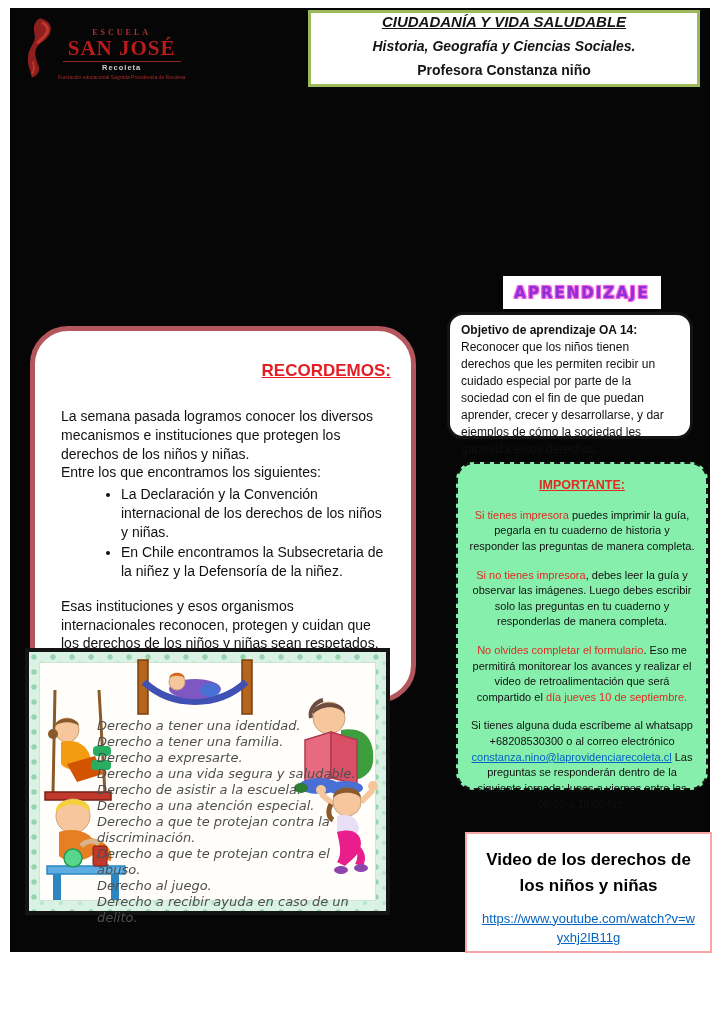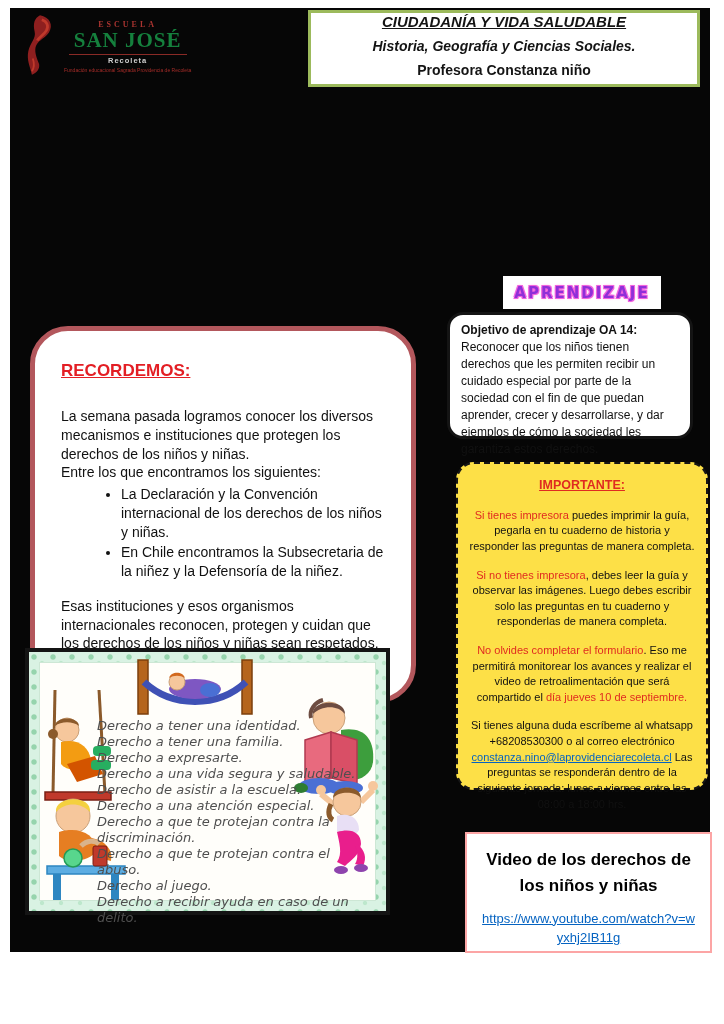--- a/index.html
+++ b/index.html
@@ -1,25 +1,25 @@
 <!DOCTYPE html>
 <html><head>
 <meta charset="utf-8">
 <style>
   * { margin:0; padding:0; box-sizing:border-box; }
   body { background:#888; font-family:"Liberation Sans","DejaVu Sans",sans-serif; }
   .canvas { position:relative; width:724px; height:1024px; background:#ffffff; overflow:hidden; margin:0 auto; }
   .black-page { position:absolute; left:10px; top:8px; width:700px; height:944px; background:#060606; }
 
   
-  .logo { position:absolute; left:22px; top:10px; width:185px; height:70px; display:flex; align-items:center; gap:6px; }
+  .logo { position:absolute; left:22px; top:10px; width:185px; height:70px; display:flex; align-items:flex-end; }
   .logo-mark { width:36px; height:64px; flex:none; }
   .logo-text { display:flex; flex-direction:column; align-items:center; padding-top:3px; }
   .logo-escuela { font-size:8px; font-weight:bold; letter-spacing:3px; color:#a93430; font-family:"Liberation Serif","DejaVu Serif",serif; }
-  .logo-sanjose { font-size:21px; font-weight:bold; letter-spacing:1px; color:#15803d; font-family:"Liberation Serif","DejaVu Serif",serif; line-height:1.05; }
+  .logo-sanjose { font-size:21px; font-weight:bold; letter-spacing:1px; color:#b91c1c; font-family:"Liberation Serif","DejaVu Serif",serif; line-height:1.05; }
   .logo-rule { width:118px; height:1px; background:#8a2a26; margin:2px 0 1px; }
   .logo-recoleta { font-size:7.5px; font-weight:bold; letter-spacing:1px; color:#cfcfcf; }
   .logo-fundacion { font-size:5px; color:#a42c28; margin-top:2px; white-space:nowrap; }
 
   
   .header-box { position:absolute; left:308px; top:10px; width:392px; height:77px; background:#fff;
     border:3px solid #9cba5c; display:flex; flex-direction:column; align-items:center; gap:8px; }
   .header-title { font-size:15px; font-weight:bold; font-style:italic; text-decoration:underline; color:#141414; }
   .header-subject { font-size:14px; font-weight:bold; font-style:italic; color:#141414; }
   .header-teacher { font-size:14px; font-weight:bold; color:#141414; }
@@ -31,39 +31,39 @@
     text-shadow:1px 1px 0 #f263dd,-1px -1px 0 #f263dd,1px -1px 0 #f263dd,-1px 1px 0 #f263dd,0 0 3px #ff7ae4; }
 
   
   .objetivo-box { position:absolute; left:447px; top:312px; width:246px; height:127px; background:#fff;
     border:3px solid #141414; border-radius:16px; padding:7px 11px; font-size:12px; line-height:1.42; color:#111; }
   .bold { font-weight:bold; }
 
   
   .recordemos-box { position:absolute; left:30px; top:326px; width:386px; height:377px; background:#fff;
     border:5px solid #b3575c; border-radius:38px; padding:18px 20px 18px 26px; color:#111; }
-  .recordemos-heading { text-align:left; font-size:17px; font-weight:bold; text-decoration:underline; color:#e31e24; margin:12px 0 26px; }
+  .recordemos-heading { text-align:right; font-size:17px; font-weight:bold; text-decoration:underline; color:#e31e24; margin:12px 0 26px; }
   .recordemos-box p { font-size:14px; line-height:1.34; margin:0; }
   .recordemos-box ul { margin:3px 0 16px 0; padding-left:60px; }
   .recordemos-box li { font-size:14px; line-height:1.34; margin-bottom:2px; }
   .mb { margin-bottom:17px !important; }
 
   
   .derechos-image { position:absolute; left:25px; top:648px; width:365px; height:267px; border:4px solid #141414;
     background-color:#d9f2e3;
     background-image:radial-gradient(circle at 5px 5px, #96d4ad 2.2px, rgba(0,0,0,0) 3.2px),
                      radial-gradient(circle at 13px 11px, #bde7cc 1.6px, rgba(0,0,0,0) 2.6px);
     background-size:19px 15px;font-style:italic; }
   .derechos-inner { position:absolute; left:10px; top:10px; right:10px; bottom:10px; background:#fffefa; border:1px solid #cde7d5; }
   .rights-list { position:absolute; left:68px; top:66px; width:274px; font-size:13px; line-height:16px; color:#4f4f4f;
     font-family:"DejaVu Sans","Liberation Sans",sans-serif; }
   .clip { position:absolute; }
 
   
-  .importante-box { position:absolute; left:456px; top:462px; width:252px; height:328px; background:#fde047;
+  .importante-box { position:absolute; left:456px; top:462px; width:252px; height:328px; background:#86efac;
     border:2px dashed #161616; border-radius:18px; padding:13px 10px; text-align:center; font-size:11px; line-height:1.42; color:#111; }
   .importante-heading { font-size:12.5px; font-weight:bold; text-decoration:underline; color:#e02b20; margin-bottom:13px; }
   .importante-box p { margin-bottom:13px; }
   .red { color:#e02b20; }
   .link { color:#0563c1; text-decoration:underline; cursor:pointer; }
 
   
   .video-box { position:absolute; left:465px; top:832px; width:247px; height:121px; background:#fff;
     border:2px solid #fca5a5; text-align:center; padding:13px 14px 0; }
   .video-title { font-size:17px; font-weight:bold; line-height:1.55; color:#000; }

